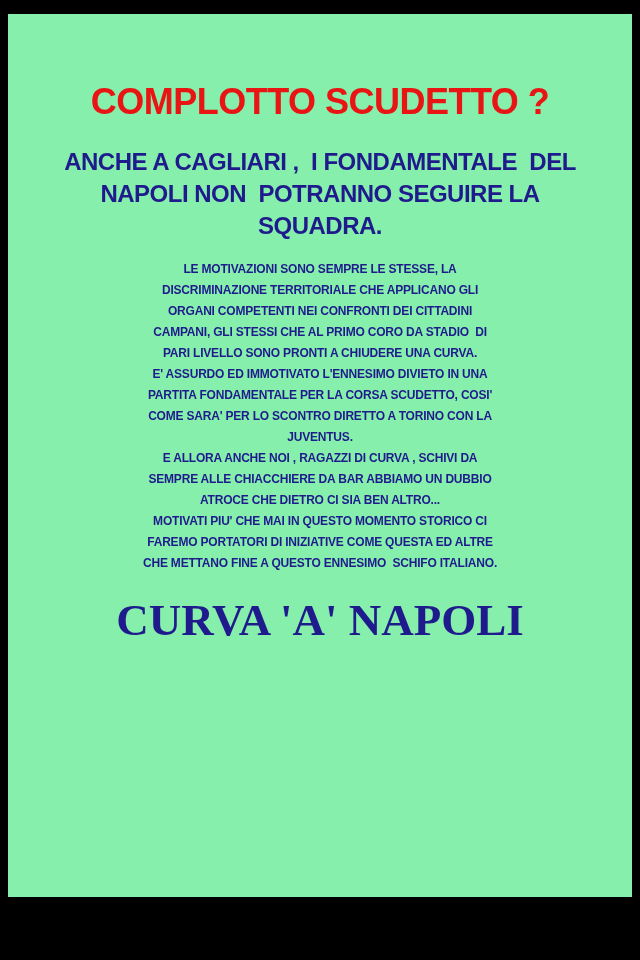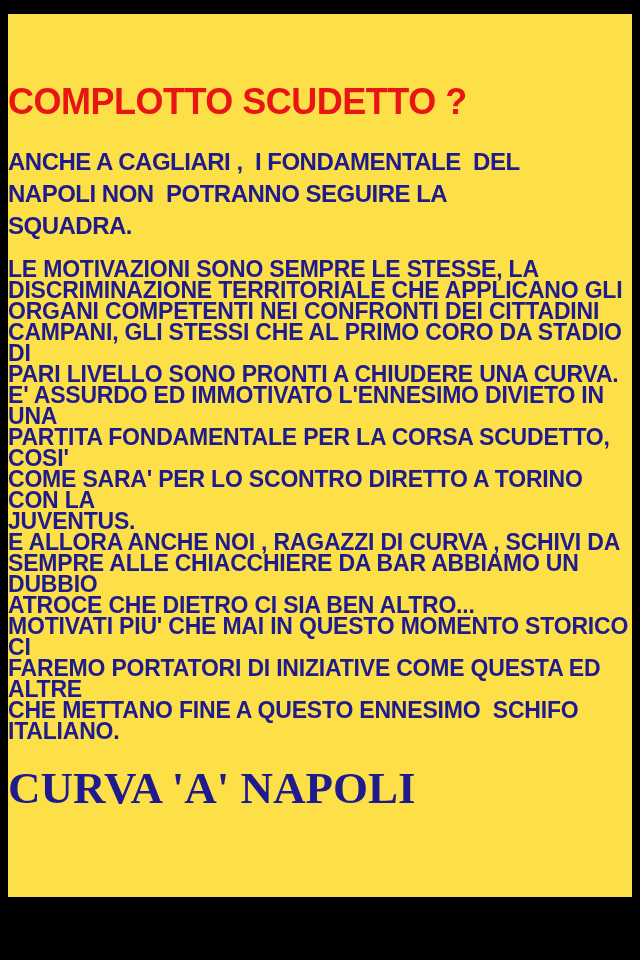--- a/index.html
+++ b/index.html
@@ -10,22 +10,22 @@
     position: relative;
     overflow: hidden;
     font-family: "Liberation Sans", sans-serif;
   }
   .page {
     position: absolute;
     left: 8px;
     top: 14px;
     width: 624px;
     height: 883px;
-    background: #fde047;
-    text-align: left;
+    background: #86efac;
+    text-align: center;
   }
   .headline {
     margin: 0;
     font-weight: bold;
     font-size: 36px;
     line-height: 44px;
     letter-spacing: -0.5px;
     white-space: pre-wrap;
   }
   .headline-red {
@@ -40,21 +40,21 @@
     font-weight: bold;
     font-size: 24px;
     line-height: 32px;
     letter-spacing: -0.5px;
     color: #1f1b8c;
     white-space: pre-wrap;
   }
   .body-text {
     margin-top: 17px;
     font-weight: bold;
-    font-size: 23px;
+    font-size: 12px;
     line-height: 21px;
     letter-spacing: -0.2px;
     color: #1f1b8c;
   }
   .body-part {
     margin: 0;
     white-space: pre-wrap;
   }
   .body-part.indented {
     margin-left: 40px;

